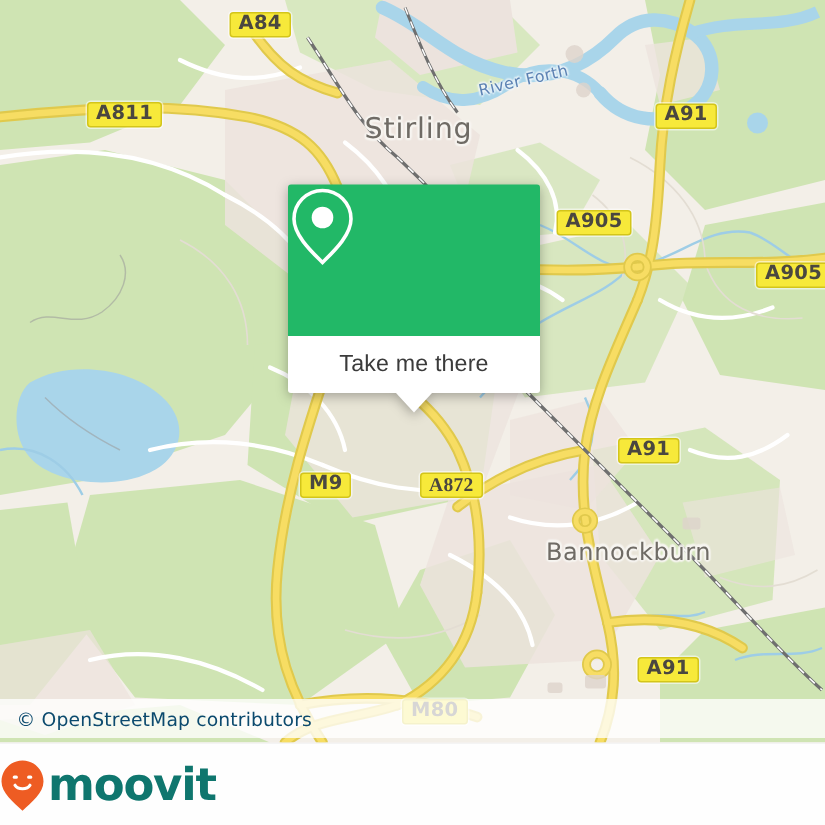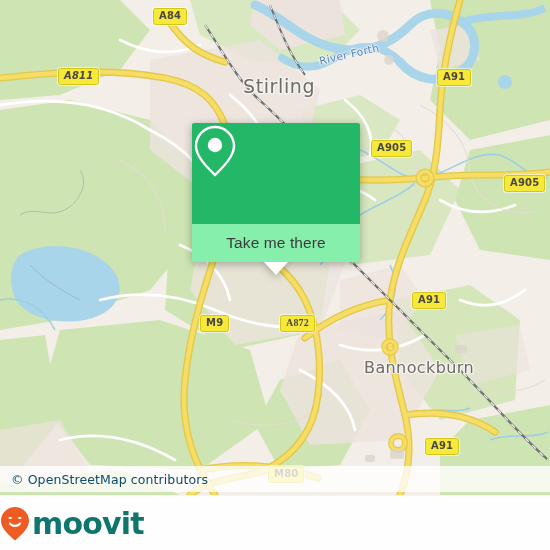--- a/index.html
+++ b/index.html
@@ -35,41 +35,41 @@
   }
 
   
   .shield{
     position:absolute;
     background:#f7e93a;
     border:1.3px solid #d3c51a;
     border-radius:2.5px;
     color:#4a4740;
     font-family:"DejaVu Sans", sans-serif;
-    font-size:10px;
+    font-size:13px;
     font-weight:bold;
     letter-spacing:.2px;
     padding:1px 5px 2px 5px;
     line-height:12px;
     white-space:nowrap;
     box-shadow:0 0 0 1px rgba(255,255,255,.55);
   }
 
   
   #popup{
     position:absolute;left:192px;top:123px;width:168px;
     filter:drop-shadow(0 2px 4px rgba(0,0,0,.30));
   }
   #popup-body{
     background:#22b867;height:101px;
     display:flex;align-items:center;justify-content:center;
     border-radius:2px 2px 0 0;
   }
   #popup-footer{
-    background:#86efac;height:38px;
+    background:#ffffff;height:38px;
     display:flex;align-items:center;justify-content:center;
     border-radius:0 0 2px 2px;
   }
   #popup-label{
     color:#3b3b3b;font-size:15.5px;letter-spacing:.1px;
     font-family:"Liberation Sans", sans-serif;
   }
   #popup-tail{
     position:absolute;left:50%;top:139px;margin-left:-12px;
     width:0;height:0;
@@ -259,21 +259,21 @@
         <rect x="365" y="455" width="10" height="7" rx="2"></rect>
         <rect x="455" y="345" width="12" height="8" rx="2"></rect>
       </g>
     </svg>
 
     <div class="maplabel lbl-town" style="left:364px;top:358px;">Bannockburn</div>
     <div class="maplabel lbl-city" style="left:243px;top:75px;">Stirling</div>
     <div class="maplabel lbl-water" style="left:318px;top:55px;transform:rotate(-13deg);transform-origin:left top;">River Forth</div>
 
     <div class="shield" style="left:153px;top:8px;">A84</div>
-    <div class="shield" style="left:58px;top:68px;font-style:italic;">A811</div>
+    <div class="shield" style="left:58px;top:68px;">A811</div>
     <div class="shield" style="left:437px;top:69px;">A91</div>
     <div class="shield" style="left:371px;top:140px;">A905</div>
     <div class="shield" style="left:504px;top:175px;">A905</div>
     <div class="shield" style="left:200px;top:315px;">M9</div>
     <div class="shield" style="left:280px;top:315px;font-family:Liberation Serif, serif;">A872</div>
     <div class="shield" style="left:412px;top:292px;">A91</div>
     <div class="shield" style="left:425px;top:438px;">A91</div>
     <div class="shield" style="left:268px;top:466px;">M80</div>
 
     <div id="popup">

